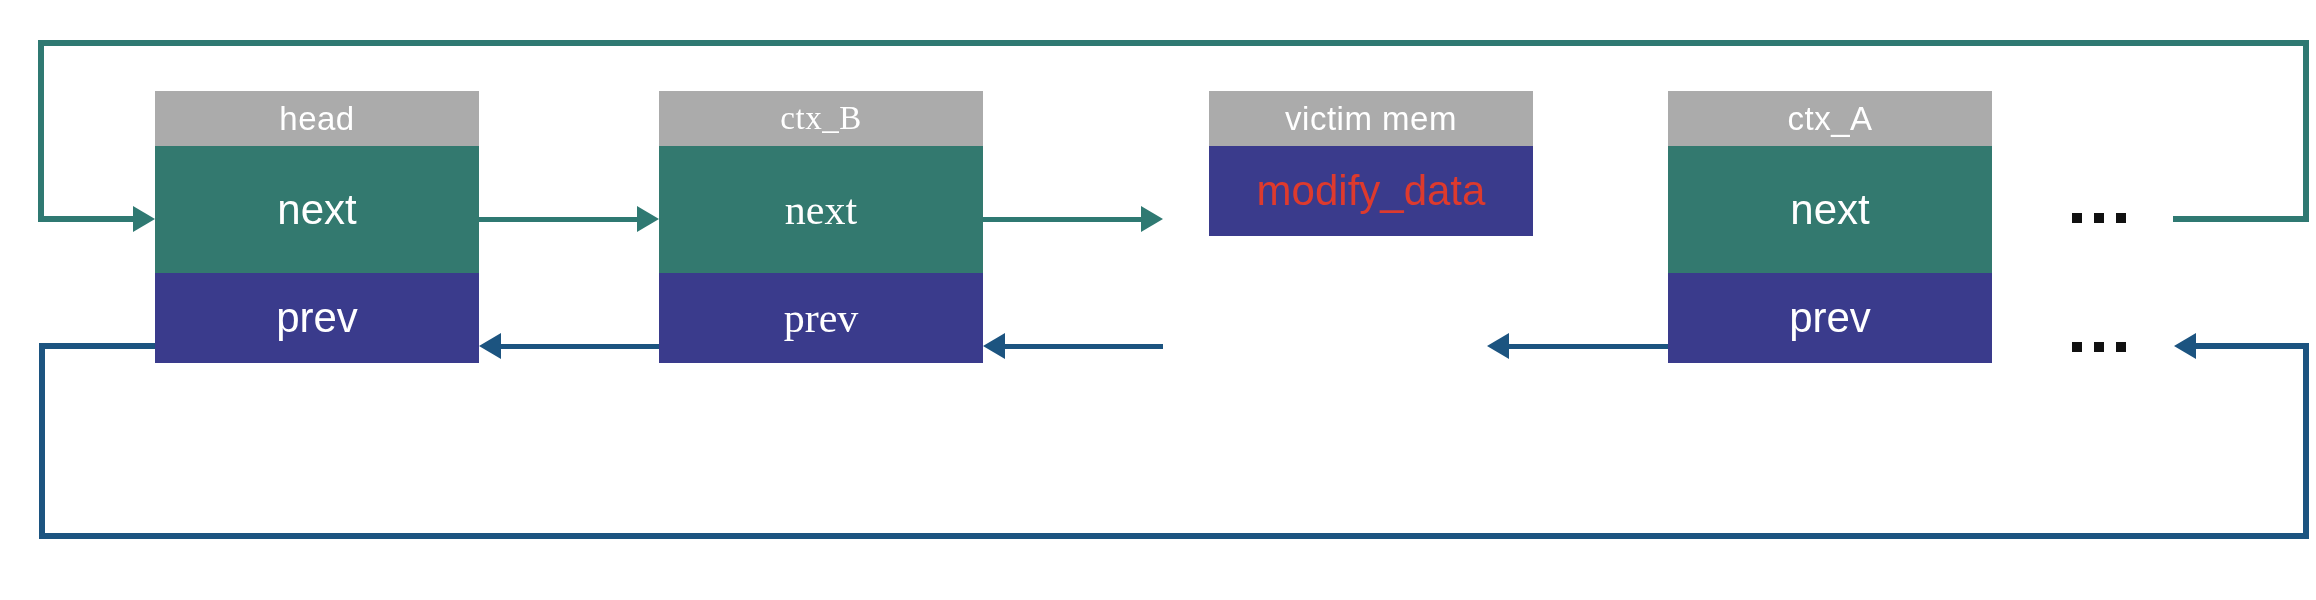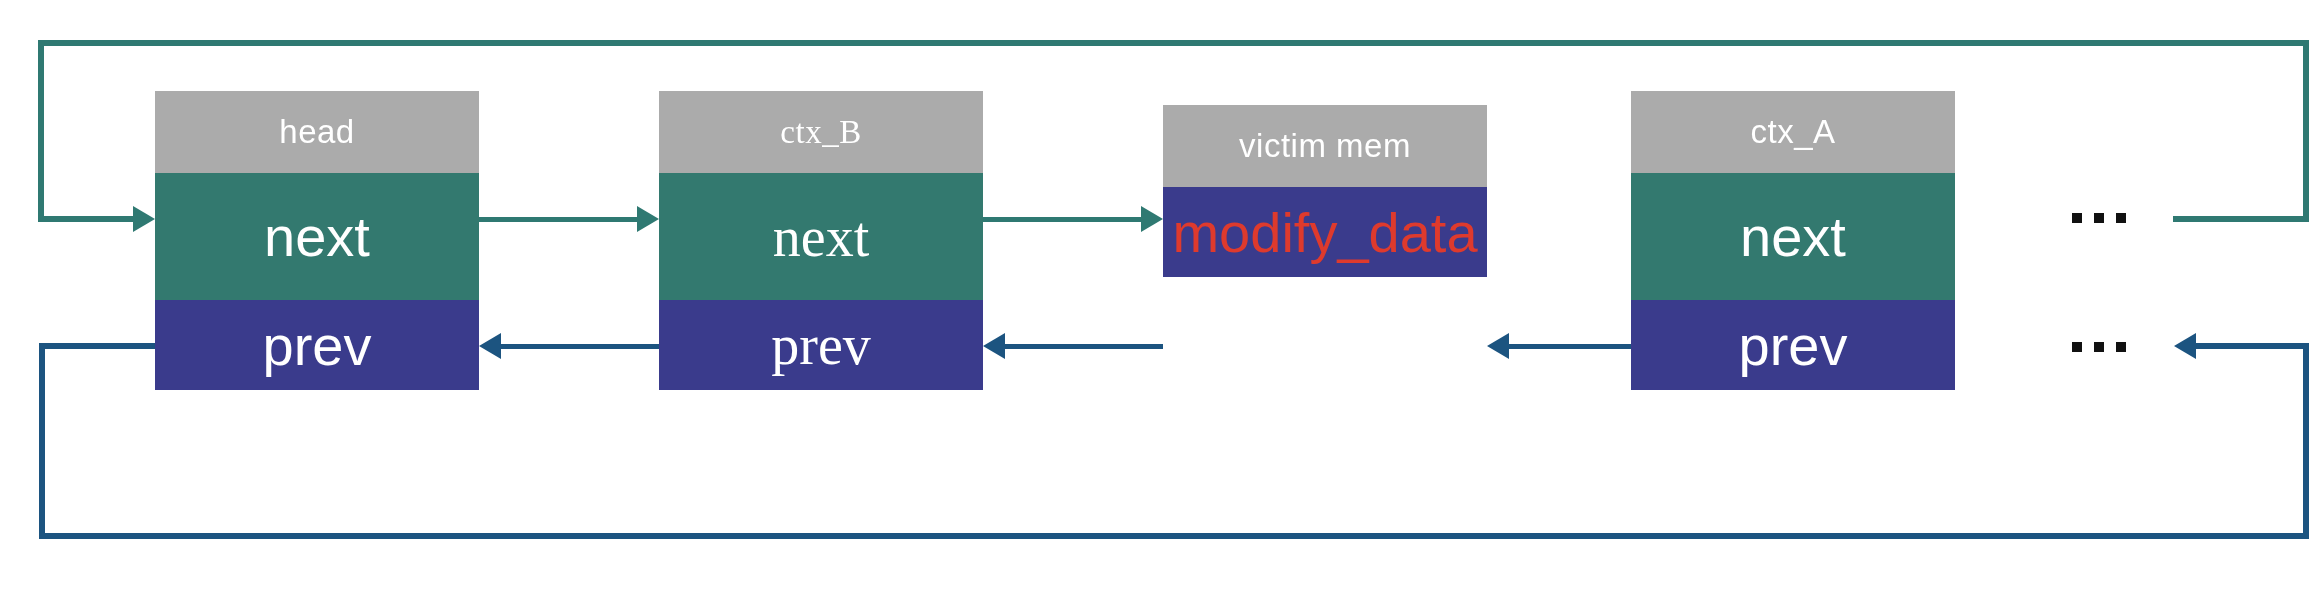--- a/index.html
+++ b/index.html
@@ -13,27 +13,27 @@
   }
   * { margin:0; padding:0; box-sizing:border-box; }
   body { background:#ffffff; font-family:"Liberation Sans", sans-serif; }
   .canvas {
     position:relative; width:2316px; height:600px;
     background:#ffffff; overflow:hidden;
   }
   
   .node { position:absolute; top:91px; width:324px; }
   .node .hdr {
-    height:82px; background:var(--header-gray);
+    height:55px; background:var(--header-gray);
     display:flex; align-items:center; justify-content:center;
     color:#ffffff; font-size:33px; letter-spacing:0.5px;
   }
   .node .cell {
     display:flex; align-items:center; justify-content:center;
-    color:#ffffff; font-size:56px;
+    color:#ffffff; font-size:42px;
   }
   .node .next { height:127px; background:var(--next-teal); }
   .node .prev { height:90px; background:var(--prev-indigo); }
   .node .prev.danger { color:var(--highlight-red); }
   
   .hline, .vline { position:absolute; }
   .teal  { background:var(--teal-line); }
   .blue  { background:var(--blue-line); }
   
   .tri { position:absolute; width:0; height:0; }
@@ -85,26 +85,26 @@
     <div class="cell next">next</div>
     <div class="cell prev">prev</div>
   </div>
 
   <div class="node" style="left:659px;font-family:Liberation Serif, serif;">
     <div class="hdr">ctx_B</div>
     <div class="cell next">next</div>
     <div class="cell prev">prev</div>
   </div>
 
-  <div class="node" style="left:1163px;margin-top:14px;">
+  <div class="node" style="left:1209px;">
     <div class="hdr">victim mem</div>
     <div class="cell prev danger">modify_data</div>
   </div>
 
-  <div class="node" style="left:1631px;">
+  <div class="node" style="left:1668px;">
     <div class="hdr">ctx_A</div>
     <div class="cell next">next</div>
     <div class="cell prev">prev</div>
   </div>
 
   <div class="dots" style="left:2072px; top:213px;" aria-label="...">
     <span class="dot"></span>
     <span class="dot"></span>
     <span class="dot"></span>
   </div>

